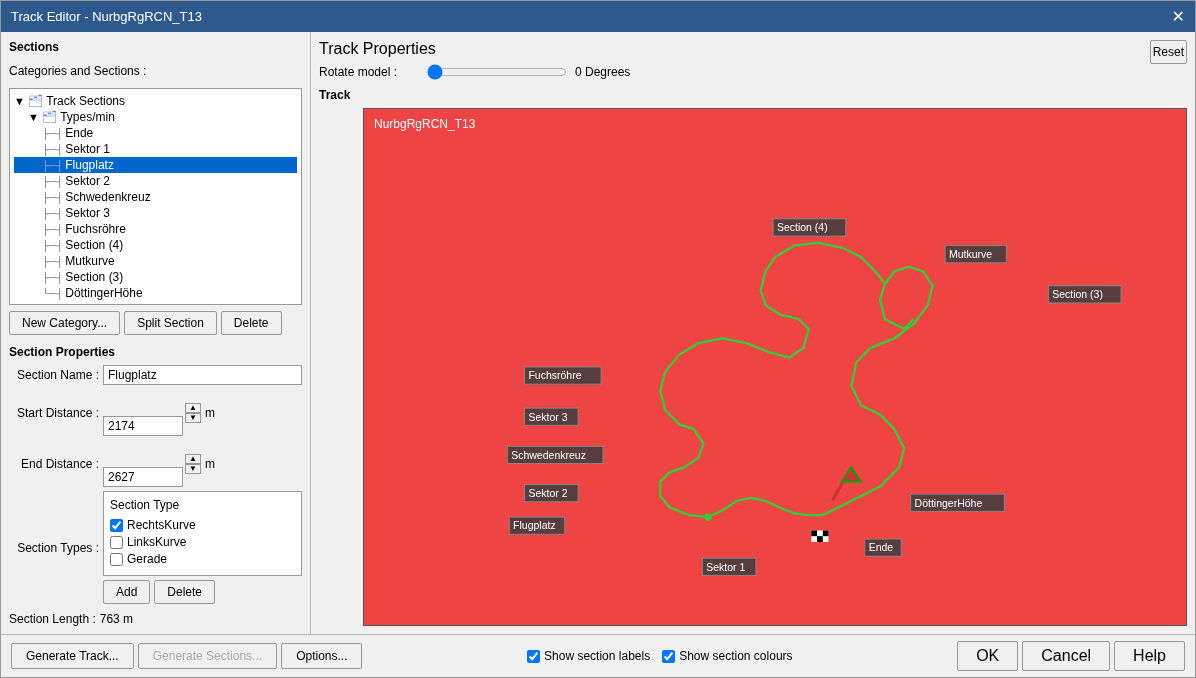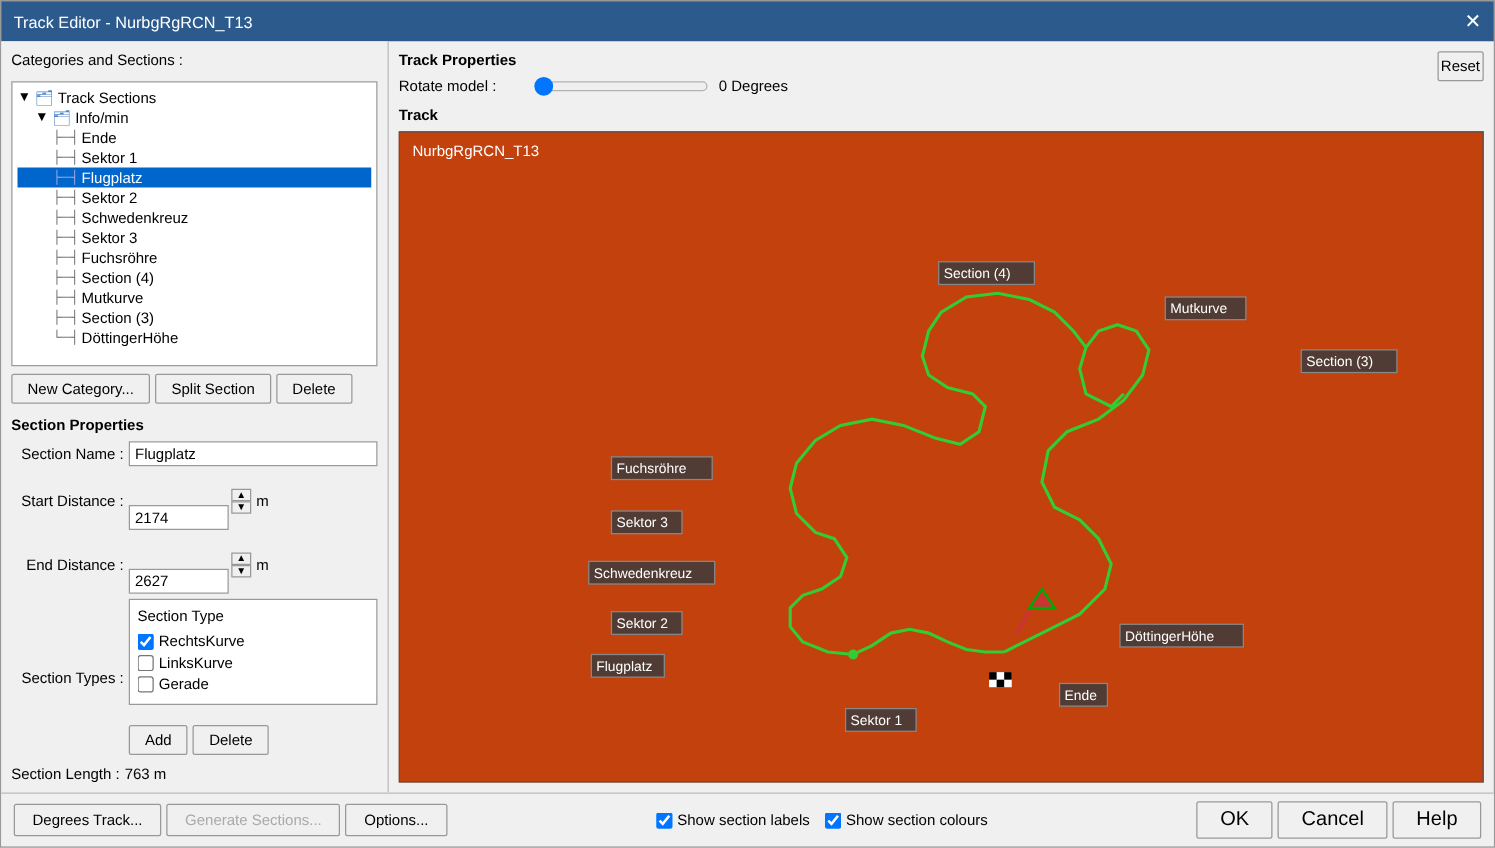--- a/index.html
+++ b/index.html
@@ -41,46 +41,46 @@
     .spin-btns { display: flex; flex-direction: column; }
     .unit-label { font-size: 12px; margin-left: 2px; }
     
     .section-types-container { grid-column: 2; }
     .section-type-box { border: 1px solid #999; background: white; padding: 6px; }
     .section-type-title { font-size: 12px; margin-bottom: 6px; }
     .checkbox-row { display: flex; align-items: center; gap: 4px; margin-bottom: 3px; }
     .checkbox-row input[type=checkbox] { margin: 0; }
     .checkbox-label { font-size: 12px; }
     
-    .type-buttons { display: flex; gap: 4px; margin-top: 16px; }
+    .type-buttons { display: flex; gap: 4px; margin-top: 4px; }
     
     .section-info-header { font-weight: bold; font-size: 12px; }
     .section-length-row { display: flex; align-items: center; gap: 4px; margin-top: 2px; }
     .section-length-label { font-size: 12px; }
     .section-length-value { font-size: 12px; }
     .btn-bottom { padding: 5px 14px; border: 1px solid #999; background: #f0f0f0; cursor: pointer; font-size: 12px; border-radius: 2px; }
     .btn-bottom:disabled { color: #aaa; cursor: default; }
     
     
     .right-panel { flex: 1; display: flex; flex-direction: column; padding: 8px; gap: 6px; }
     
-    .track-props-header { font-weight: bold; font-size: 12px; }
+    .track-props-header { font-weight: normal; font-size: 16px; }
     
     .track-props-row { display: flex; align-items: center; gap: 8px; }
     .tp-label { font-size: 12px; min-width: 100px; }
     .slider-container { display: flex; align-items: center; gap: 6px; }
     .slider { width: 140px; cursor: pointer; }
     .tp-value { font-size: 12px; }
     .reset-btn { padding: 4px 2px; border: 1px solid #999; background: #f0f0f0; cursor: pointer; font-size: 12px; margin-left: auto; border-radius: 2px; }
     
     .track-length-row { display: flex; align-items: center; gap: 8px; }
     
     .track-section-label { font-weight: bold; font-size: 12px; margin-top: 2px; }
     
-    .track-canvas { flex: 1; background: #c2410c; border: 1px solid #555; position: relative; overflow: hidden; }
+    .track-canvas { flex: 1; background: #ef4444; border: 1px solid #555; position: relative; overflow: hidden; margin-left: 44px; }
     
     .track-name-label { color: white; font-size: 12px; position: absolute; top: 8px; left: 10px; }
     
     
     .footer { display: flex; justify-content: space-between; align-items: center; padding: 6px 10px; border-top: 1px solid #bbb; background: #f0f0f0; flex-shrink: 0; }
     .footer-left { display: flex; gap: 4px; }
     .footer-checkboxes { display: flex; gap: 12px; align-items: center; }
     .footer-checkbox-row { display: flex; align-items: center; gap: 4px; font-size: 12px; }
     .footer-buttons { display: flex; gap: 4px; }
     .btn-footer { padding: 5px 18px; border: 1px solid #999; background: #f0f0f0; cursor: pointer; font-size: 16px; border-radius: 2px; }
@@ -94,34 +94,35 @@
 <div class="window">
 
   <div class="title-bar">
     <span>Track Editor - NurbgRgRCN_T13</span>
     <button class="title-bar-close">✕</button>
   </div>
 
   <div class="main-content">
 
     <div class="left-panel">
+      <div class="section-header">Sections</div>
       <div class="categories-label">Categories and Sections :</div>
 
       <div class="tree-container">
         <div class="tree-item">
           <span class="tree-indent" style="width:0px"></span>
           <span class="tree-node-icon">▼</span>
           <span style="color:#5588cc;margin-right:3px;">🗂</span>
           <span class="tree-label">Track Sections</span>
         </div>
         <div class="tree-item">
           <span class="tree-indent" style="width:14px"></span>
           <span class="tree-node-icon">▼</span>
           <span style="color:#5588cc;margin-right:3px;">🗂</span>
-          <span class="tree-label">Info/min</span>
+          <span class="tree-label">Types/min</span>
         </div>
         <div class="tree-item">
           <span class="tree-indent" style="width:28px"></span>
           <span class="tree-icon">├─┤</span>
           <span class="tree-label">Ende</span>
         </div>
         <div class="tree-item">
           <span class="tree-indent" style="width:28px"></span>
           <span class="tree-icon">├─┤</span>
           <span class="tree-label">Sektor 1</span>
@@ -342,21 +343,21 @@
             <rect x="354" y="435" width="56" height="18" fill="rgba(60,60,60,0.85)" stroke="#888"></rect>
             <text x="358" y="448" fill="white" font-size="11">Sektor 1</text>
           </g>
         </svg>
       </div>
     </div>
   </div>
 
   <div class="footer">
     <div class="footer-left">
-      <button class="btn-bottom">Degrees Track...</button>
+      <button class="btn-bottom">Generate Track...</button>
       <button class="btn-bottom" disabled="">Generate Sections...</button>
       <button class="btn-bottom">Options...</button>
     </div>
     <div class="footer-checkboxes">
       <div class="footer-checkbox-row">
         <input type="checkbox" checked="" style="">
         <span>Show section labels</span>
       </div>
       <div class="footer-checkbox-row">
         <input type="checkbox" checked="" style="">

